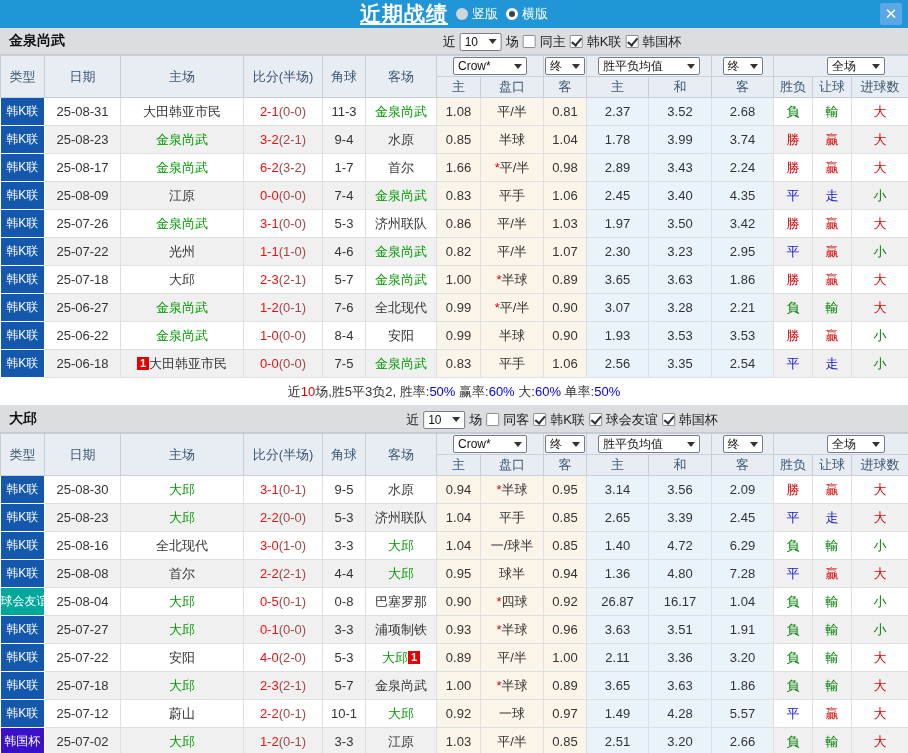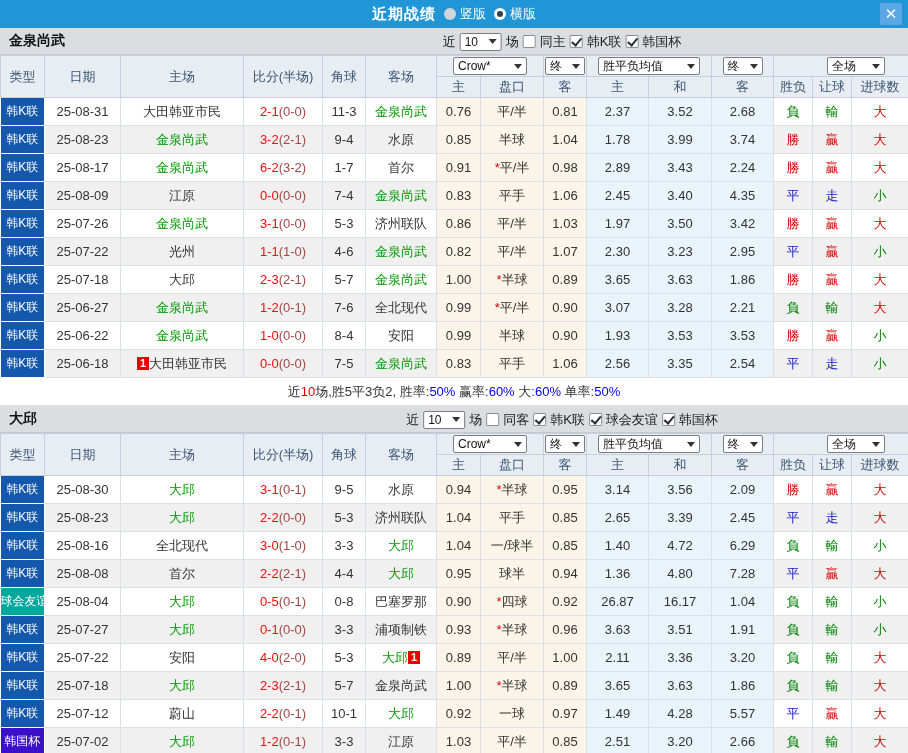--- a/index.html
+++ b/index.html
@@ -2,21 +2,21 @@
 <html><head>
 <meta charset="utf-8">
 <style>
   * { box-sizing: border-box; margin: 0; padding: 0; }
   html,body { width: 908px; height: 753px; overflow: hidden; background: #fff;
     font-family: "Liberation Sans", "DejaVu Sans", sans-serif; }
 
   
   .titlebar { height: 28px; background: #2196D6; position: relative;
     display: flex; align-items: center; justify-content: center; }
-  .titlebar .title { color: #fff; font-weight: bold; font-size: 15px; letter-spacing: 1px; }
+  .titlebar .title { color: #fff; font-weight: bold; font-size: 21px; letter-spacing: 1px; text-decoration: underline; }
   .radio-item { display: inline-flex; align-items: center; gap: 4px; margin-left: 8px;
     color: #fff; font-size: 13px; cursor: default; }
   .rdot { width: 12px; height: 12px; border-radius: 50%; background: #cfd6da; display: inline-block; }
   .rdot.sel { background: #fff; position: relative; }
   .rdot.sel::after { content: ""; position: absolute; left: 3px; top: 3px; width: 6px; height: 6px;
     border-radius: 50%; background: #33424e; }
   .closebtn { position: absolute; right: 6px; top: 3px; width: 22px; height: 22px;
     background: #5BA7E6; color: #fff; font-size: 15px; font-weight: bold;
     display: flex; align-items: center; justify-content: center; border-radius: 2px; }
 
@@ -160,21 +160,21 @@
         </tr>
       </thead>
       <tbody>
         <tr class="odd">
           <td class="c-type" style="background: rgb(19, 88, 173);">韩K联</td>
           <td>25-08-31</td>
           <td>大田韩亚市民</td>
           <td><span class="ft">2-1</span><span class="ht">(0-0)</span></td>
           <td>11-3</td>
           <td class="team-green">金泉尚武</td>
-          <td class="cream">0.76</td>
+          <td class="cream">1.08</td>
           <td class="cream">平/半</td>
           <td class="cream">0.81</td>
           <td class="lblue">2.37</td>
           <td class="lblue">3.52</td>
           <td class="lblue">2.68</td>
           <td style="color: rgb(0, 128, 0);">負</td>
           <td style="color: rgb(0, 128, 0);">輸</td>
           <td style="color: rgb(214, 0, 0);">大</td>
         </tr>
         <tr class="even">
@@ -194,21 +194,21 @@
           <td style="color: rgb(214, 0, 0);">贏</td>
           <td style="color: rgb(214, 0, 0);">大</td>
         </tr>
         <tr class="odd">
           <td class="c-type" style="background: rgb(19, 88, 173);">韩K联</td>
           <td>25-08-17</td>
           <td class="team-green">金泉尚武</td>
           <td><span class="ft">6-2</span><span class="ht">(3-2)</span></td>
           <td>1-7</td>
           <td>首尔</td>
-          <td class="cream">0.91</td>
+          <td class="cream">1.66</td>
           <td class="cream"><span class="star">*</span>平/半</td>
           <td class="cream">0.98</td>
           <td class="lblue">2.89</td>
           <td class="lblue">3.43</td>
           <td class="lblue">2.24</td>
           <td style="color: rgb(214, 0, 0);">勝</td>
           <td style="color: rgb(214, 0, 0);">贏</td>
           <td style="color: rgb(214, 0, 0);">大</td>
         </tr>
         <tr class="even">

